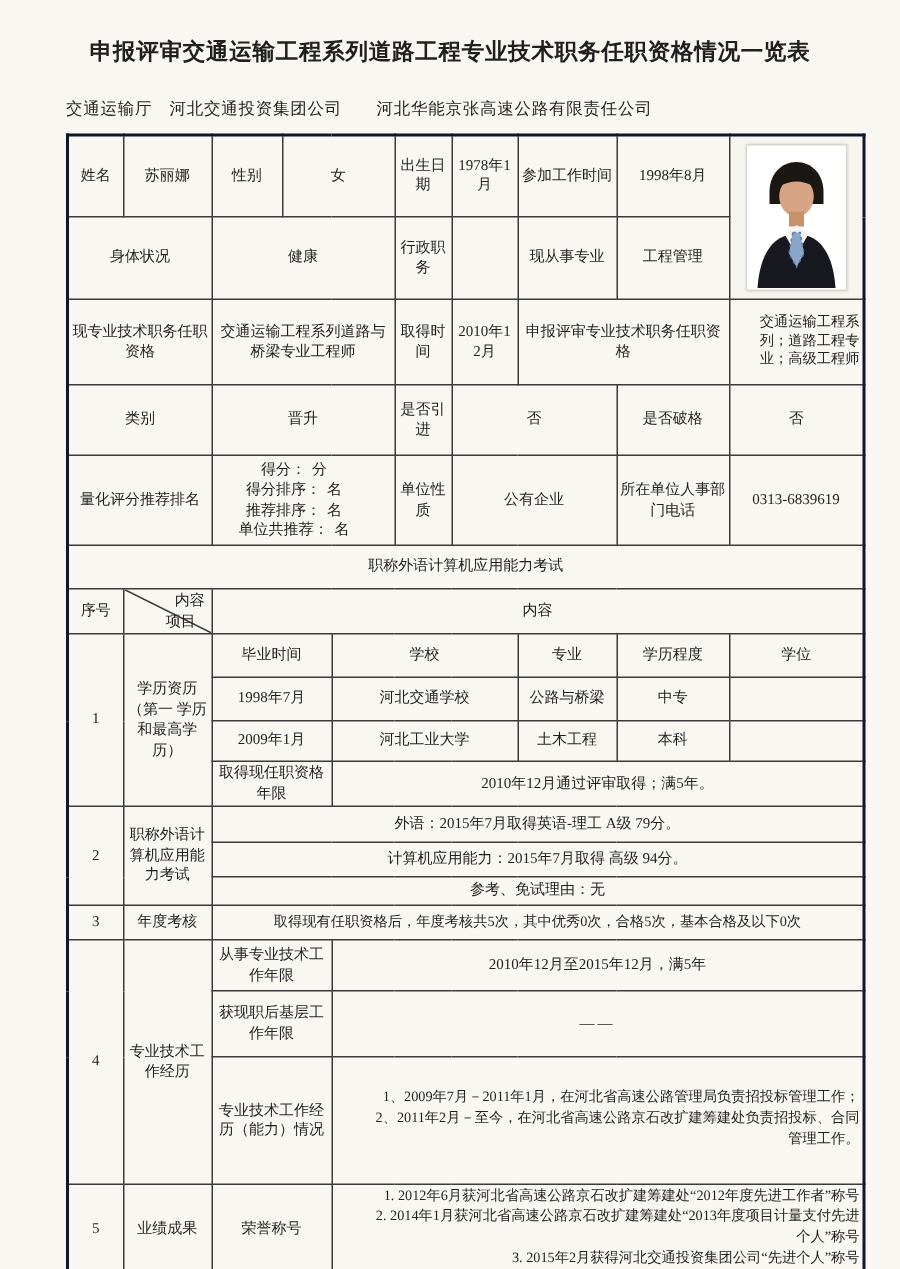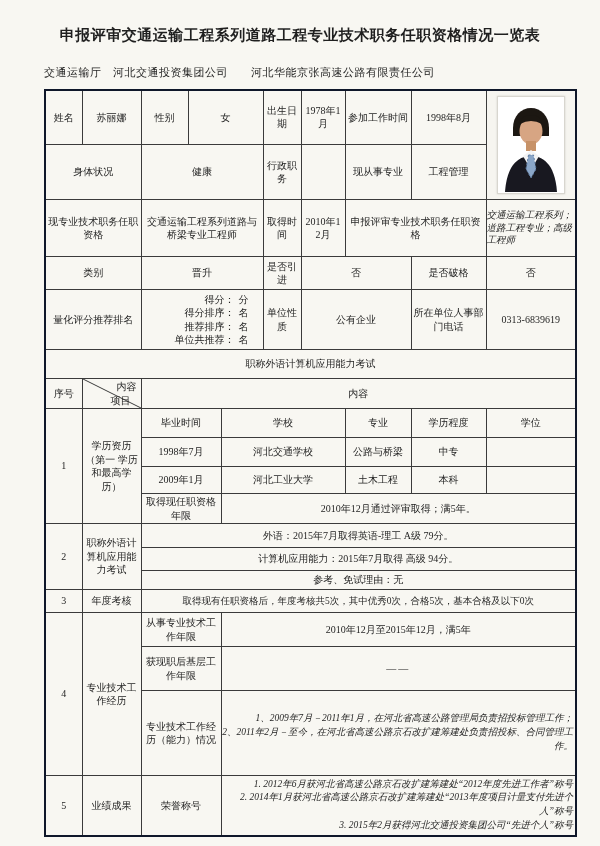--- a/index.html
+++ b/index.html
@@ -19,24 +19,24 @@
     border-collapse:collapse;table-layout:fixed;
     margin-left:44px;width:531px;
     border:2px solid #0f172a;
   }
   td{
     border:1px solid #3b3b3b;
     text-align:center;vertical-align:middle;
     font-size:10px;line-height:1.35;padding:1px 2px;
     overflow:hidden;word-break:break-all;
   }
-  td.left{text-align:left;padding-left:0;font-style:italic;}
+  td.left{text-align:left;padding-left:20px;}
   td.small{font-size:9.5px;}
   
-  .score-line{display:flex;justify-content:flex-end;align-items:center;padding-right:8px;}
+  .score-line{display:flex;justify-content:center;align-items:center;padding-right:8px;}
   .score-line .k{text-align:right;}
   .score-line .u{width:18px;text-align:center;}
   
   td.diag{position:relative;padding:0;}
   td.diag svg{position:absolute;inset:0;width:100%;height:100%;}
   td.diag .tr-lab{position:absolute;top:1px;right:4px;font-size:10px;}
   td.diag .bl-lab{position:absolute;bottom:1px;left:3px;font-size:10px;margin-left:25px;}
   
   td.photo-cell{padding:0;background:#f6f5f0;}
   .photo{
@@ -105,21 +105,21 @@
 
   <tr style="height:57px">
     <td colspan="2">现专业技术职务任职资格</td>
     <td colspan="3">交通运输工程系列道路与桥梁专业工程师</td>
     <td>取得时间</td>
     <td>2010年12月</td>
     <td colspan="2">申报评审专业技术职务任职资格</td>
     <td class="left small">交通运输工程系列；道路工程专业；高级工程师</td>
   </tr>
 
-  <tr style="height:33px">
+  <tr style="height:47px">
     <td colspan="2">类别</td>
     <td colspan="3">晋升</td>
     <td>是否引进</td>
     <td colspan="2">否</td>
     <td>是否破格</td>
     <td>否</td>
   </tr>
 
   <tr style="height:60px">
     <td colspan="2">量化评分推荐排名</td>

